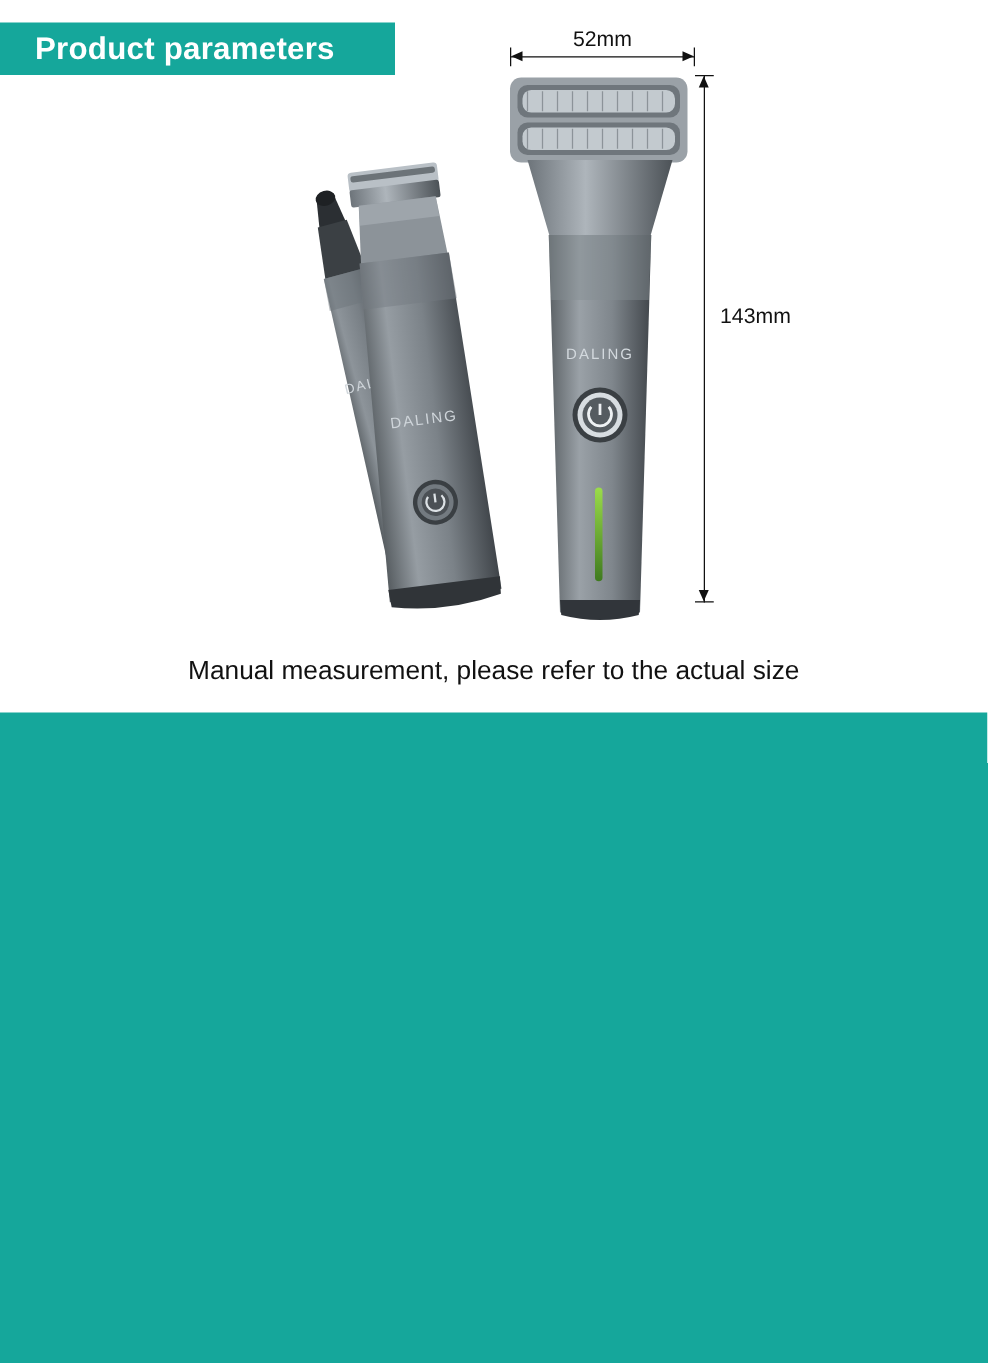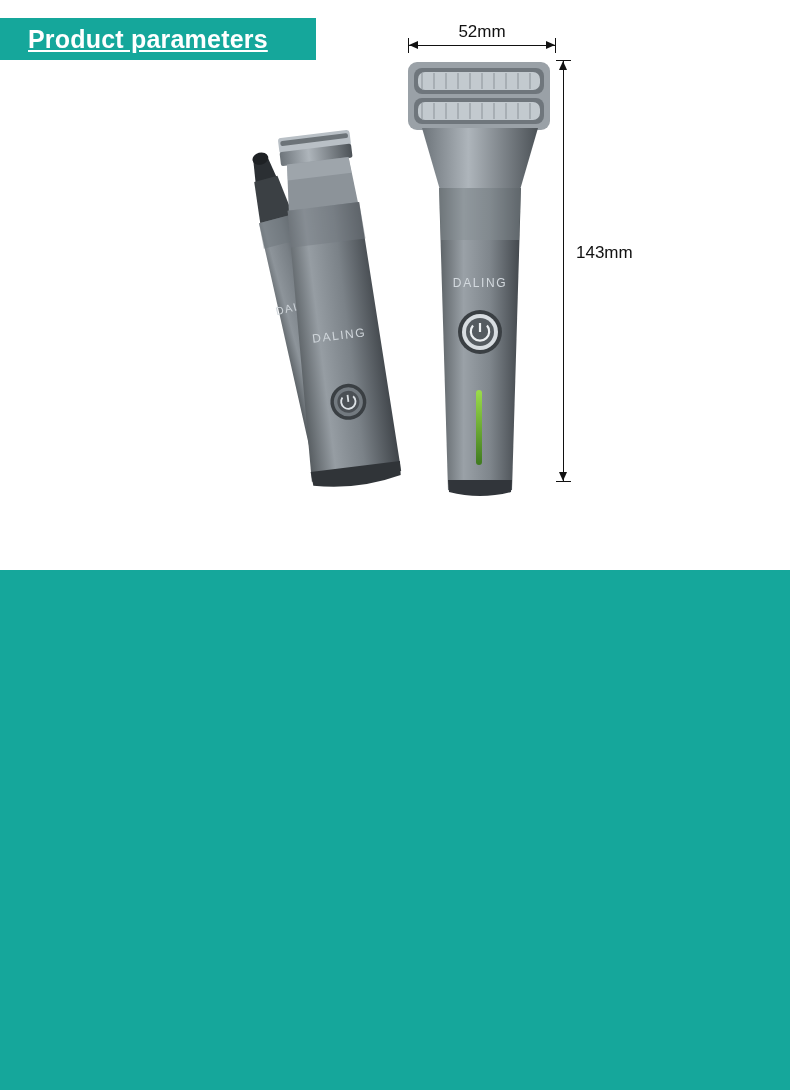--- a/index.html
+++ b/index.html
@@ -26,21 +26,20 @@
     display: flex;
     align-items: center;
   }
   .header-band .title {
     color: #ffffff;
     font-size: 25px;
     font-weight: bold;
     padding-left: 28px;
     letter-spacing: 0.2px;
     white-space: nowrap;
-    text-decoration: underline;
   }
 
   
   .photo-area {
     position: absolute;
     left: 0;
     top: 0;
     width: 747px;
     height: 570px;
   }
@@ -305,18 +304,19 @@
         <circle cx="290" cy="292" r="18" fill="#d8dde1"></circle>
         <circle cx="290" cy="292" r="14" fill="#555b60"></circle>
         <path d="M290 283 v9" stroke="#eef1f3" stroke-width="2.2" fill="none"></path>
         <path d="M283 285.5 a9.2 9.2 0 1 0 14 0" stroke="#eef1f3" stroke-width="2.2" fill="none"></path>
 
         <rect x="286" y="350" width="6" height="75" rx="3" fill="url(#greenled)"></rect>
       </g>
     </svg>
   </div>
 
+  <div class="caption">Manual measurement, please refer to the actual size</div>
 </div>
 
 <div class="spec-band">
   
   
 </div>
 
 </body></html>

